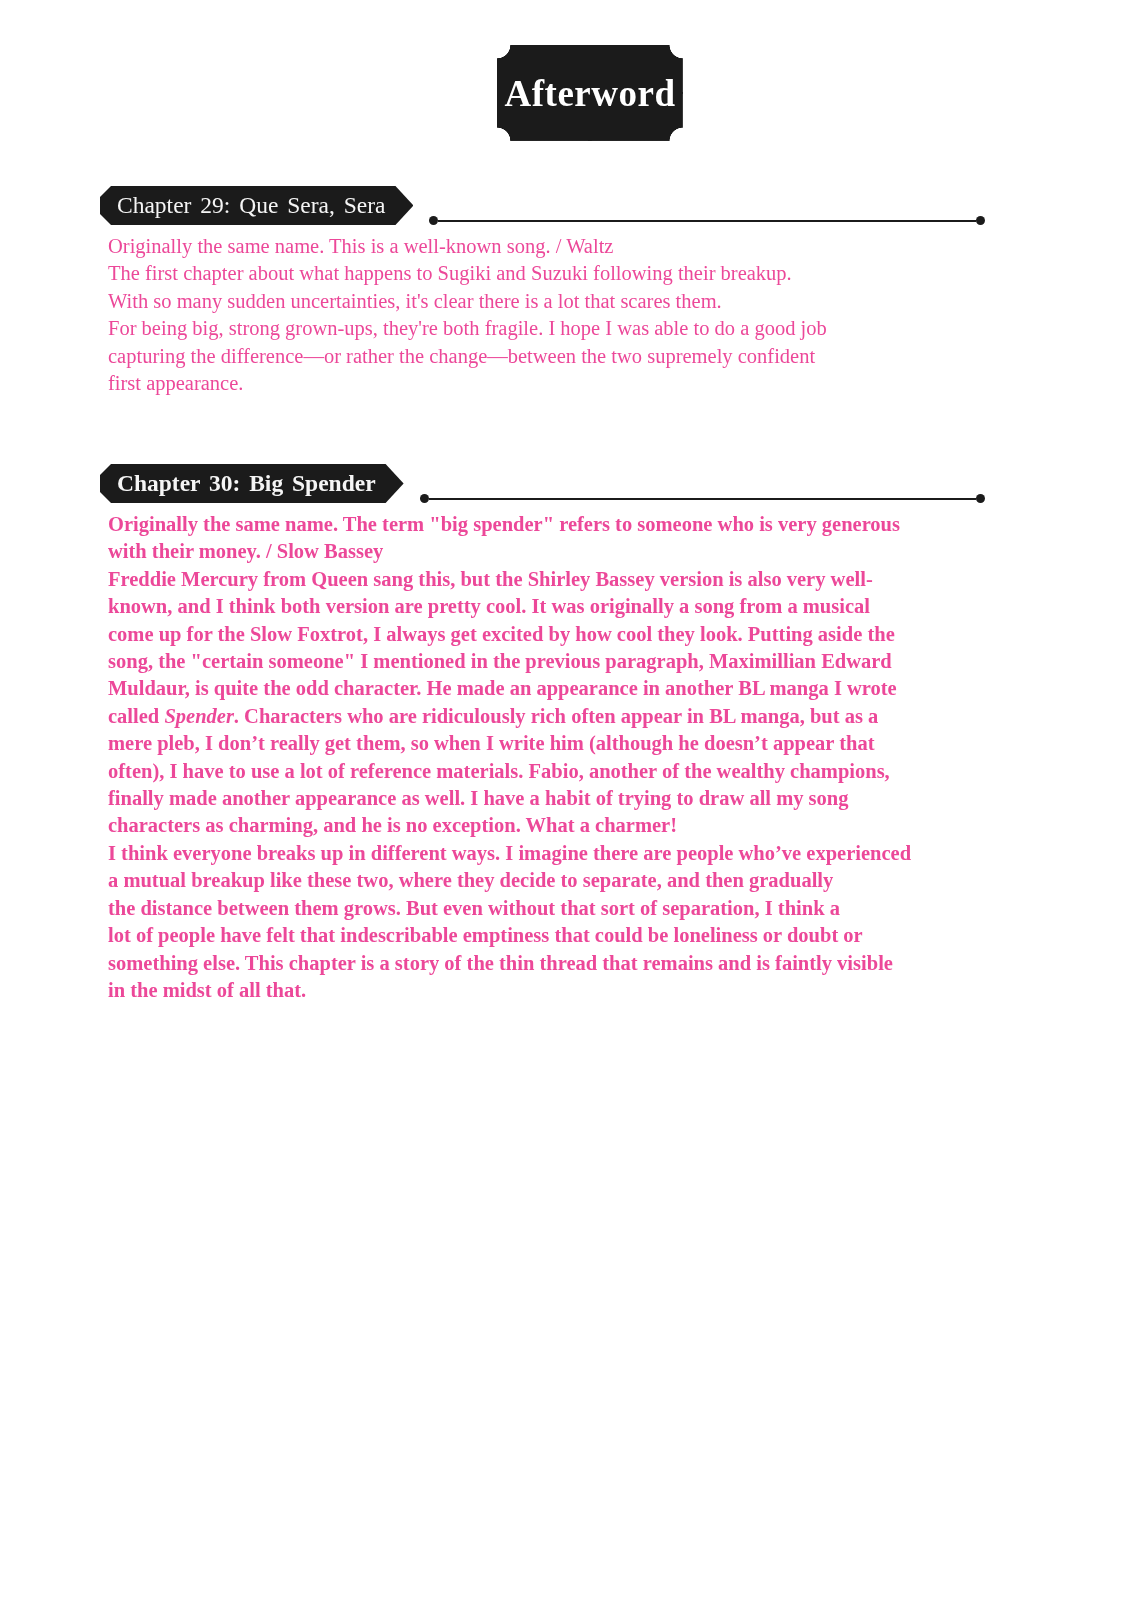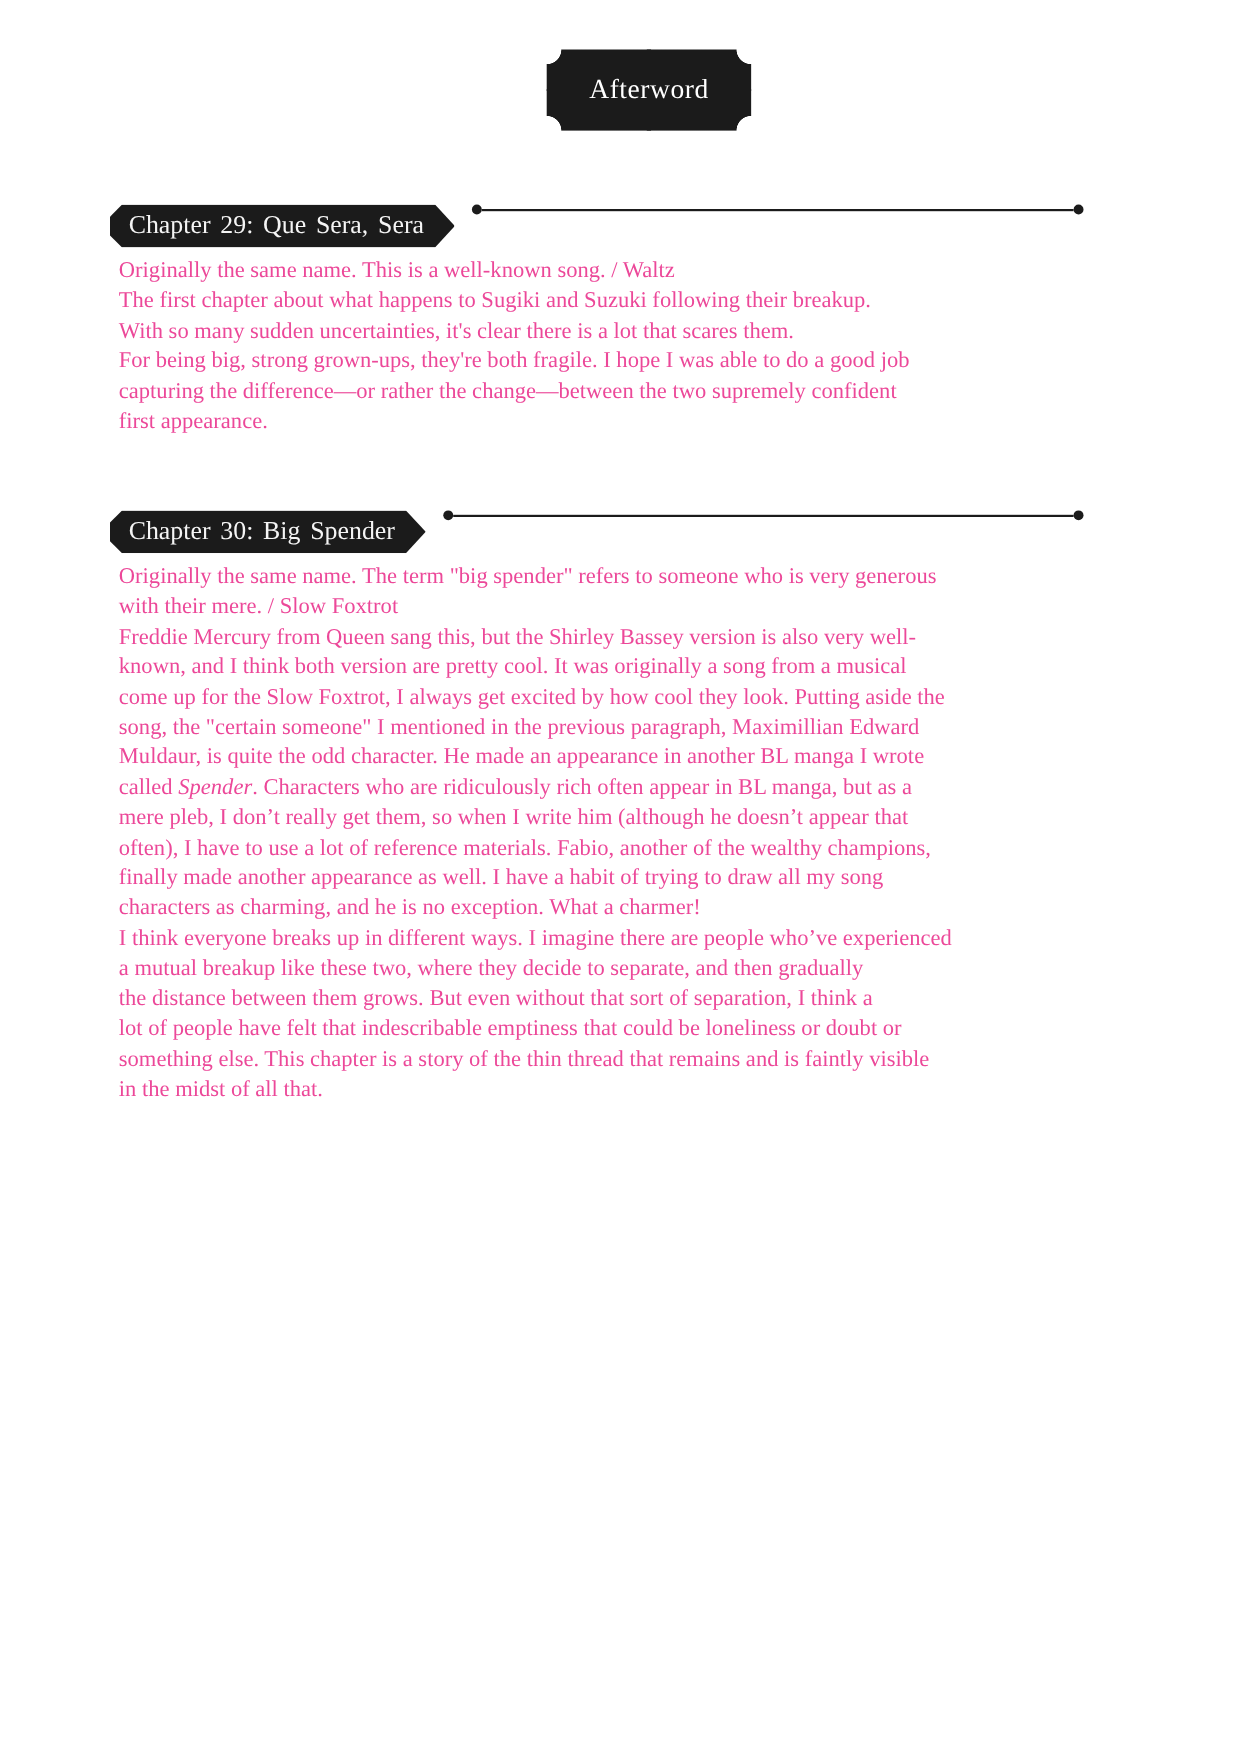--- a/index.html
+++ b/index.html
@@ -9,36 +9,36 @@
     font-family: "Liberation Serif", serif;
     color: #1f1f1f;
     position: relative;
     overflow: hidden;
   }
 
   
   .afterword-badge {
     position: absolute;
     left: 497px; top: 45px;
-    width: 186px; height: 74px;
+    width: 186px; height: 96px;
     color: #ffffff;
     display: flex; align-items: center; justify-content: center;
-    font-size: 25px; font-weight: normal; letter-spacing: 0.5px;
+    font-size: 37px; font-weight: bold; letter-spacing: 0.5px;
     background:
       radial-gradient(circle at 0 0,       transparent 13px, #1b1b1b 13.6px) top left    / 51% 51% no-repeat,
       radial-gradient(circle at 100% 0,    transparent 13px, #1b1b1b 13.6px) top right   / 51% 51% no-repeat,
       radial-gradient(circle at 0 100%,    transparent 13px, #1b1b1b 13.6px) bottom left / 51% 51% no-repeat,
       radial-gradient(circle at 100% 100%, transparent 13px, #1b1b1b 13.6px) bottom right/ 51% 51% no-repeat;
   }
 
   .section { position: absolute; left: 100px; width: 885px; }
   .section-29 { top: 186px; }
-  .section-30 { top: 464px; }
+  .section-30 { top: 464px; font-weight: bold; }
 
-  .header-row { display: flex; align-items: flex-start; height: 39px; }
+  .header-row { display: flex; align-items: flex-end; height: 39px; }
 
   
   .chapter-title {
     background: #1b1b1b;
     color: #f5f5f5;
     font-size: 23.5px;
     height: 39px; line-height: 38px;
     padding: 0 28px 0 17px;
     white-space: nowrap;
     word-spacing: 3px;
@@ -91,21 +91,21 @@
   <div class="header-row">
     <div class="chapter-title">Chapter 30: Big Spender</div>
     <div class="divider">
       <div class="dot"></div>
       <div class="rule"></div>
       <div class="dot"></div>
     </div>
   </div>
   <div class="para">
     <div class="line">Originally the same name. The term "big spender" refers to someone who is very generous</div>
-    <div class="line">with their mere. / Slow Foxtrot</div>
+    <div class="line">with their money. / Slow Bassey</div>
     <div class="line">Freddie Mercury from Queen sang this, but the Shirley Bassey version is also very well-</div>
     <div class="line">known, and I think both version are pretty cool. It was originally a song from a musical</div>
     <div class="line">come up for the Slow Foxtrot, I always get excited by how cool they look. Putting aside the</div>
     <div class="line">song, the "certain someone" I mentioned in the previous paragraph, Maximillian Edward</div>
     <div class="line">Muldaur, is quite the odd character. He made an appearance in another BL manga I wrote</div>
     <div class="line"><span>called </span><em>Spender</em><span>. Characters who are ridiculously rich often appear in BL manga, but as a</span></div>
     <div class="line">mere pleb, I don’t really get them, so when I write him (although he doesn’t appear that</div>
     <div class="line">often), I have to use a lot of reference materials. Fabio, another of the wealthy champions,</div>
     <div class="line">finally made another appearance as well. I have a habit of trying to draw all my song</div>
     <div class="line">characters as charming, and he is no exception. What a charmer!</div>

